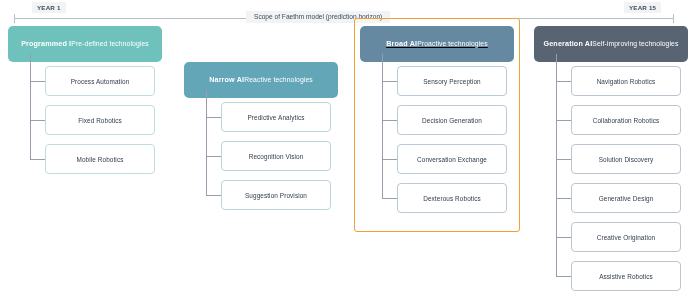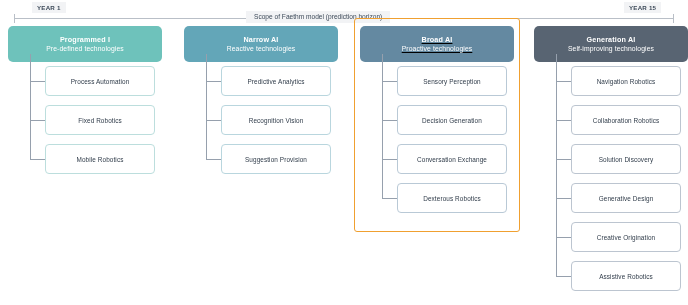--- a/index.html
+++ b/index.html
@@ -83,21 +83,21 @@
   #col-2 { left: 360px; text-decoration: underline; }
   #col-3 { left: 534px; }
 
   .col-header {
     position: relative;
     width: 154px;
     height: 36px;
     border-radius: 5px;
     color: #ffffff;
     display: flex;
-    flex-direction: column;
+    flex-direction: row;
     align-items: center;
     justify-content: center;
     line-height: 1.35;
   }
 
   .col-header-title {
     font-size: 7.2px;
     font-weight: bold;
     letter-spacing: 0.15px;
   }
@@ -198,21 +198,21 @@
             <div class="branch"></div>
             <div class="child-box" style="border-color: rgb(188, 222, 221);">Fixed Robotics</div>
           </div>
           <div class="child-row">
             <div class="branch"></div>
             <div class="child-box" style="border-color: rgb(188, 222, 221);">Mobile Robotics</div>
           </div>
         </div>
       </div>
       <div class="column" id="col-1">
-        <div class="col-header" style="background: rgb(99, 166, 184);">
+        <div class="col-header" style="background: rgb(99, 166, 184); margin-top: 36px;">
           <div class="col-header-title">Narrow AI</div>
           <div class="col-header-sub">Reactive technologies</div>
         </div>
         <div class="children">
           <div class="trunk" style="height: 105px; top: -8px;"></div>
           <div class="child-row">
             <div class="branch"></div>
             <div class="child-box" style="border-color: rgb(185, 214, 222);">Predictive Analytics</div>
           </div>
           <div class="child-row">

